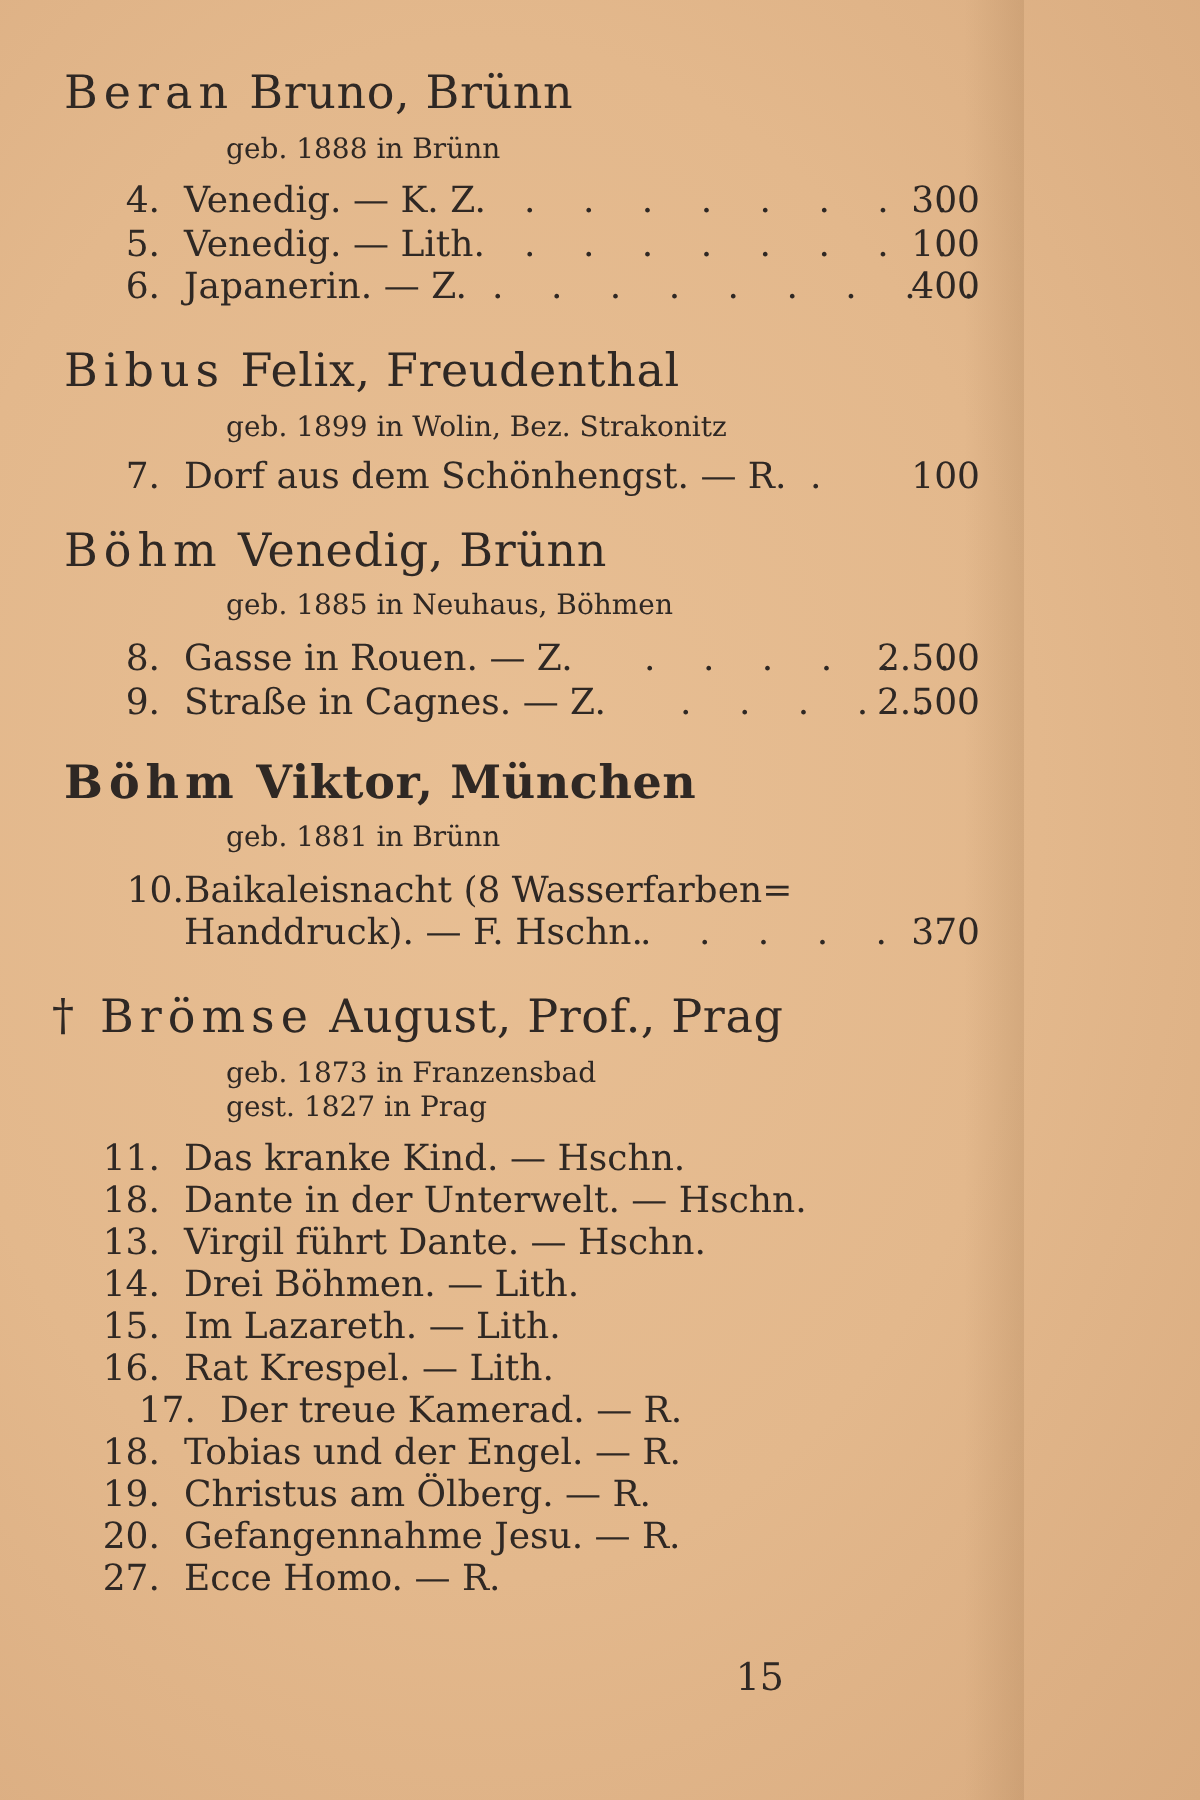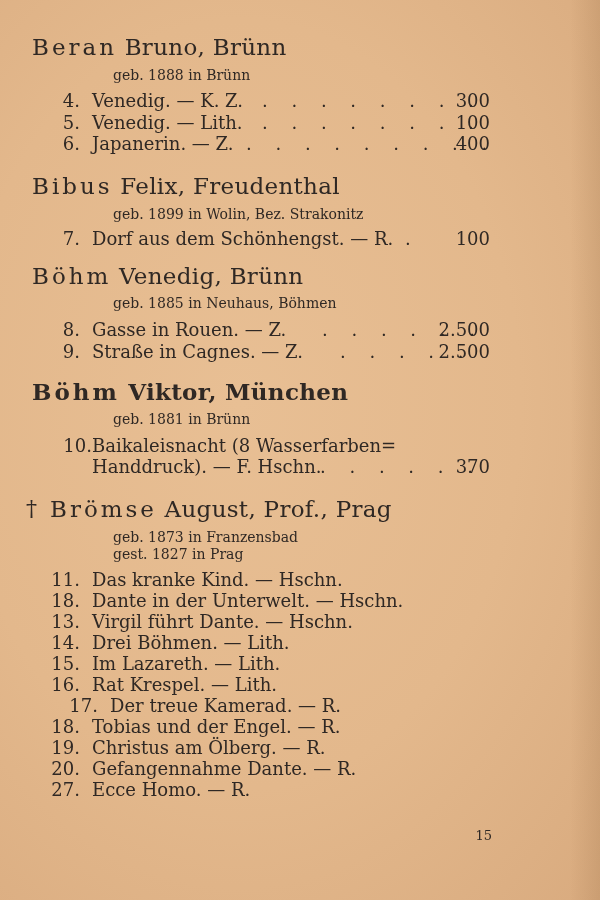--- a/index.html
+++ b/index.html
@@ -3,33 +3,33 @@
 <meta charset="utf-8">
 <style>
   html, body { margin:0; padding:0; }
   body {
     width:600px; height:900px; overflow:hidden;
     background: radial-gradient(ellipse at 40% 45%, #e8bf94 0%, #e3b88c 55%, #d9ab7f 100%);
     font-family: "DejaVu Serif", "Liberation Serif", serif;
     color:#2f2824;
     position:relative;
   }
-  .page { position:absolute; left:0; top:0; width:600px; height:900px; }
+  .page { position:absolute; left:0; top:0; width:512px; height:900px; }
   .edge { position:absolute; right:0; top:0; width:30px; height:900px;
           background: linear-gradient(to right, rgba(0,0,0,0), rgba(120,80,40,0.15)); }
   .name { position:absolute; left:32px; font-size:23px; white-space:nowrap; letter-spacing:0.3px; }
   .name .sur { letter-spacing:3px; }
   .cross { position:absolute; left:26px; font-size:22px; }
   .bio { position:absolute; left:113px; font-size:14px; white-space:nowrap; }
   .row { position:absolute; left:0; width:600px; height:22px; font-size:18px; white-space:nowrap; }
   .num { position:absolute; right:520px; text-align:right; }
   .title { position:absolute; left:92px; }
   .dots { position:absolute; left:0; letter-spacing:9px; }
   .price { position:absolute; right:110px; text-align:right; }
-  .pageno { position:absolute; right:108px; top:828px; font-size:13px; }
+  .pageno { position:absolute; right:120px; top:828px; font-size:19px; }
 </style>
 </head>
 <body>
 
 <div class="page">
   <div class="edge"></div>
 
   <div class="name" style="top:34px;">
     <span class="sur">Beran</span><span> Bruno, Brünn</span>
   </div>
@@ -133,21 +133,21 @@
   <div class="row" style="top:716px;">
       <span class="num">18.</span>
       <span class="title">Tobias und der Engel. — R.</span>
     </div>
   <div class="row" style="top:737px;">
       <span class="num">19.</span>
       <span class="title">Christus am Ölberg. — R.</span>
     </div>
   <div class="row" style="top:758px;">
       <span class="num">20.</span>
-      <span class="title">Gefangennahme Dante. — R.</span>
+      <span class="title">Gefangennahme Jesu. — R.</span>
     </div>
   <div class="row" style="top:779px;">
       <span class="num">27.</span>
       <span class="title">Ecce Homo. — R.</span>
     </div>
 
   <div class="pageno">15</div>
 </div>
 
 </body></html>

